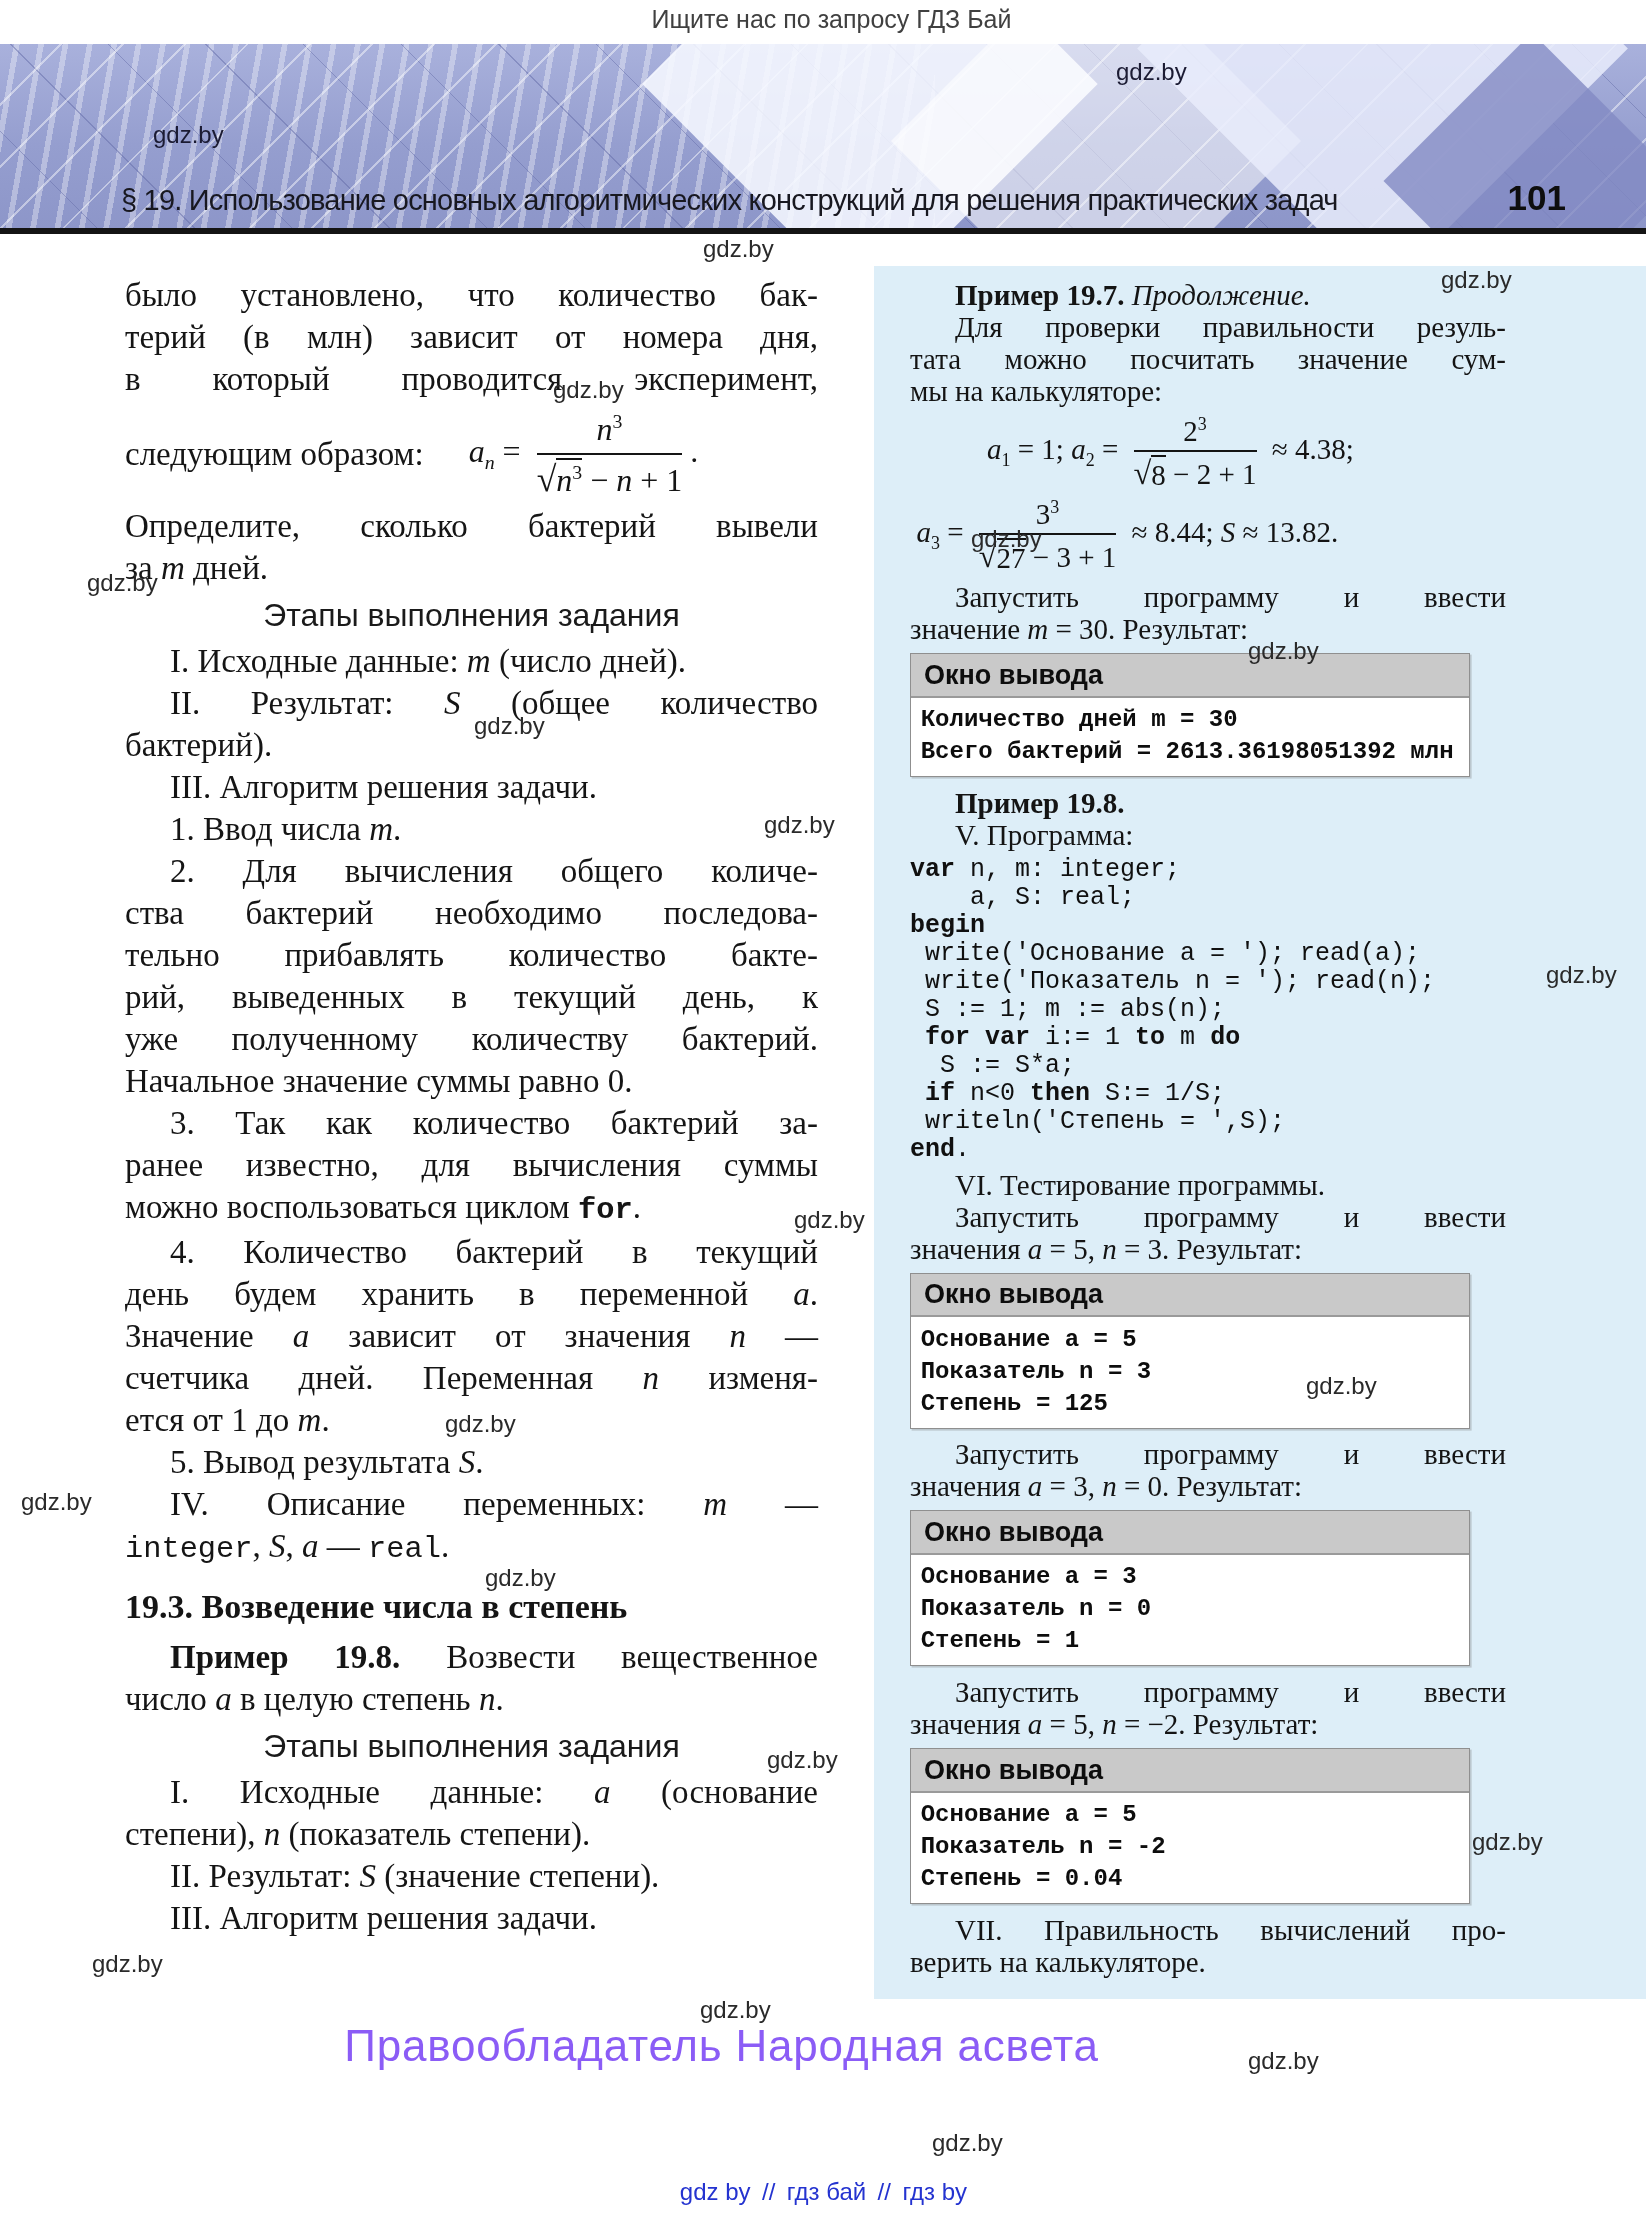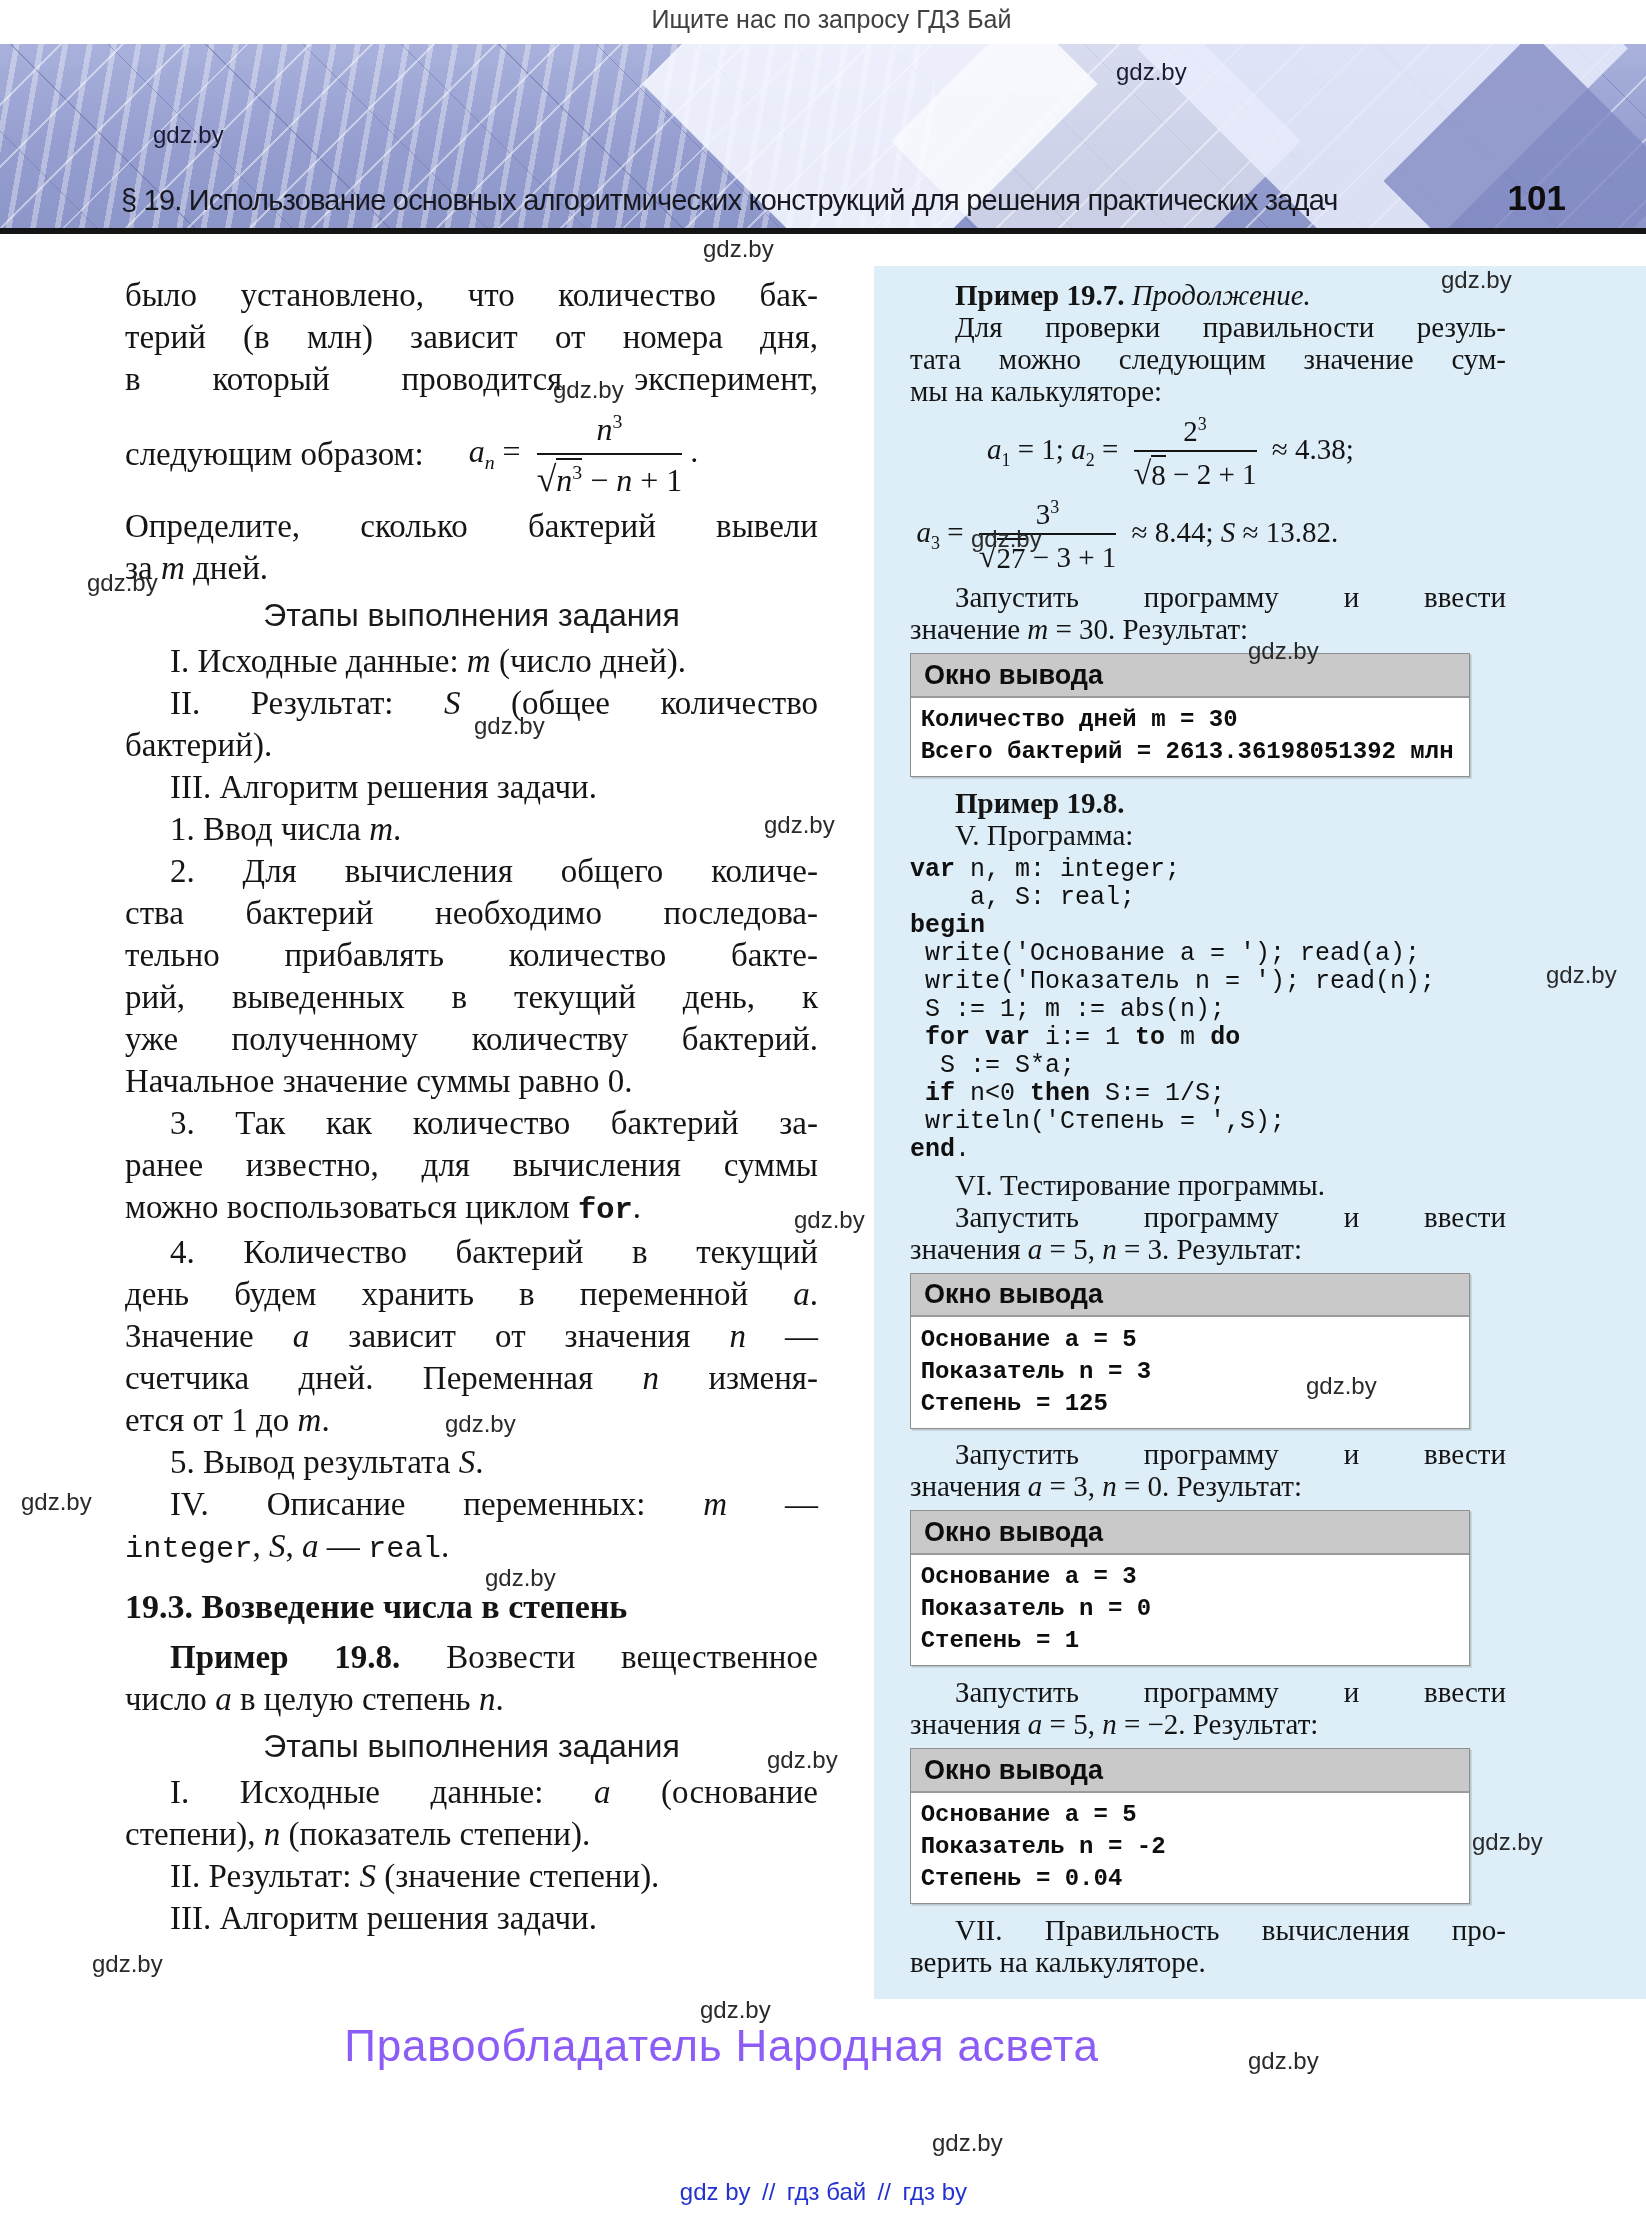--- a/index.html
+++ b/index.html
@@ -182,21 +182,21 @@
         <div class="line last">III. Алгоритм решения задачи.</div>
       </div>
   </div>
 
   <div class="col-right">
     <div class="block first-indent">
         <div class="line last"><b>Пример 19.7.</b> <i>Продолжение.</i></div>
       </div>
     <div class="block first-indent">
         <div class="line">Для проверки правильности резуль-</div>
-        <div class="line">тата можно следующим значение сум-</div>
+        <div class="line">тата можно посчитать значение сум-</div>
         <div class="line last">мы на калькуляторе:</div>
       </div>
     <div class="math rfml rf1"><i>a</i><sub>1</sub> = 1; <i>a</i><sub>2</sub> = <span class="frac"><span class="num">2<sup>3</sup></span><span class="den"><span class="sqrt"><span class="rdx">√</span><span class="ol">8</span></span> − 2 + 1</span></span> ≈ 4.38;</div>
     <div class="math rfml rf2"><i>a</i><sub>3</sub> = <span class="frac"><span class="num">3<sup>3</sup></span><span class="den"><span class="sqrt"><span class="rdx">√</span><span class="ol">27</span></span> − 3 + 1</span></span> ≈ 8.44; <i>S</i> ≈ 13.82.</div>
     <div class="block first-indent">
         <div class="line">Запустить программу и ввести</div>
         <div class="line last">значение <i>m</i> = 30. Результат:</div>
       </div>
 
     <div class="window">
@@ -265,21 +265,21 @@
     <div class="window">
       <div class="titlebar">Окно вывода</div>
       <div class="content">
           <div class="line">Основание a = 5</div>
           <div class="line">Показатель n = -2</div>
           <div class="line last">Степень = 0.04</div>
         </div>
     </div>
 
     <div class="block first-indent">
-        <div class="line">VII. Правильность вычисления про-</div>
+        <div class="line">VII. Правильность вычислений про-</div>
         <div class="line last">верить на калькуляторе.</div>
       </div>
   </div>
 
   <div class="copyright">Правообладатель Народная асвета</div>
   <div class="footer-links"><span class="flink">gdz by</span><span class="sep">  //  </span><span class="flink">гдз бай</span><span class="sep">  //  </span><span class="flink">гдз by</span></div>
 
   <div>
       <span class="wm dark" style="left: 1116px; top: 58px;">gdz.by</span>
       <span class="wm dark" style="left: 153px; top: 121px;">gdz.by</span>

